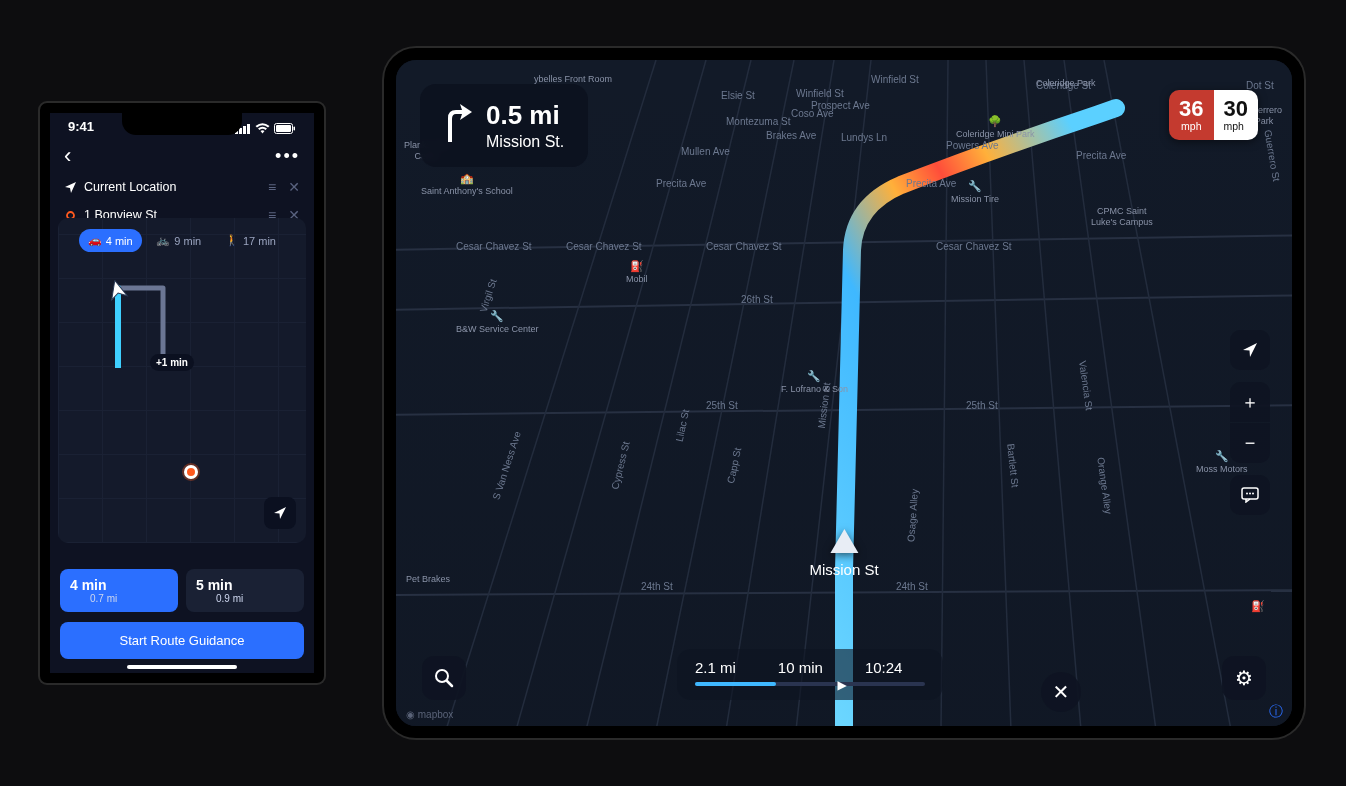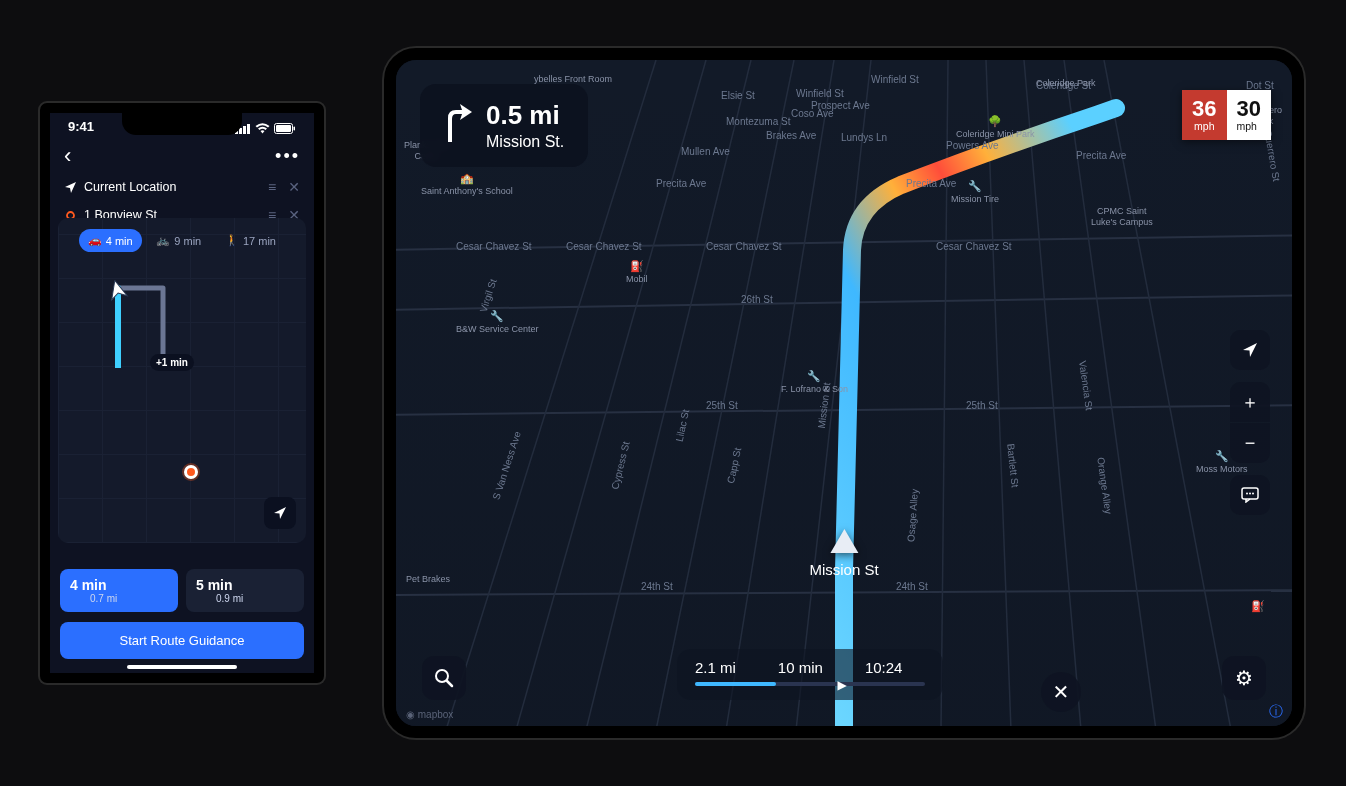--- a/index.html
+++ b/index.html
@@ -60,21 +60,21 @@
     linear-gradient(180deg, rgba(20,30,45,.0) 0%, rgba(12,17,28,.25) 100%),
     #121a28; }
 .tab-svg { position:absolute; inset:0; width:100%; height:100%; }
 .street-label { position:absolute; color:#6c788f; font-size:10px; white-space:nowrap; }
 
 .turn-card { position:absolute; top:24px; left:24px; background:rgba(12,17,30,.92); border-radius:16px; padding:16px 24px 16px 18px; color:#fff; display:flex; gap:14px; align-items:flex-start; backdrop-filter:blur(4px); }
 .turn-card .arrow { font-size:36px; line-height:1; margin-top:2px; }
 .turn-card .dist { font-size:26px; font-weight:600; }
 .turn-card .street { font-size:16px; margin-top:2px; }
 
-.speed-box { position:absolute; top:30px; right:21px; display:flex; border-radius:0; overflow:hidden; box-shadow:0 2px 8px rgba(0,0,0,.5); }
+.speed-box { position:absolute; top:30px; right:34px; display:flex; border-radius:10px; overflow:hidden; box-shadow:0 2px 8px rgba(0,0,0,.5); }
 .speed-cur { background:#c43a2f; color:#fff; padding:8px 10px; text-align:center; }
 .speed-lim { background:#fff; color:#111; padding:8px 10px; text-align:left; }
 .speed-box .n { font-size:22px; font-weight:700; line-height:1; }
 .speed-box .u { font-size:10.5px; }
 
 .side-controls { position:absolute; right:22px; top:270px; display:flex; flex-direction:column; gap:12px; }
 .sq-btn { width:40px; height:40px; border-radius:10px; background:rgba(14,20,34,.92); color:#fff; display:flex; align-items:center; justify-content:center; font-size:18px; }
 .zoom-group .sq-btn:first-child { border-radius:10px 10px 0 0; margin-bottom:1px; }
 .zoom-group .sq-btn:last-child { border-radius:0 0 10px 10px; }
 

